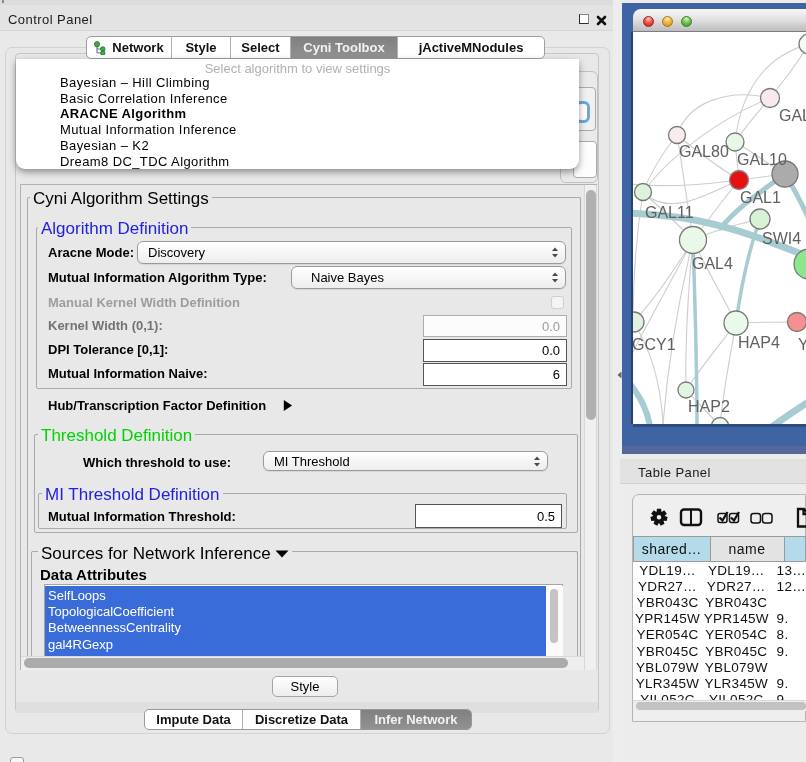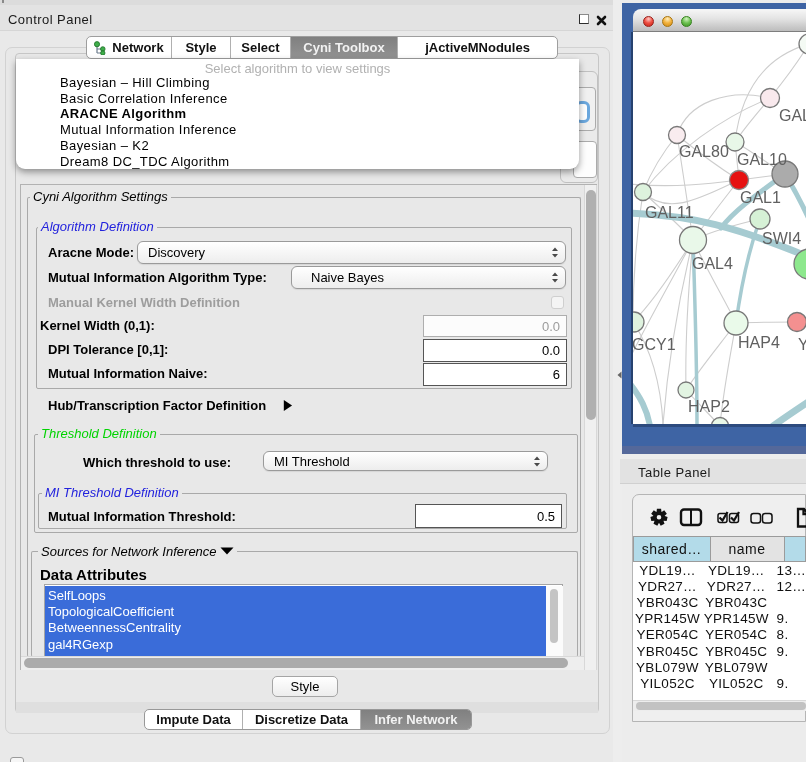--- a/index.html
+++ b/index.html
@@ -12,21 +12,21 @@
   .seg-strip { position:absolute; display:flex; background:#fff; border:1px solid #989898; border-radius:5px; overflow:hidden; }
   .seg { font-size:13px; font-weight:bold; color:#111; display:flex; align-items:center; justify-content:center; border-right:1px solid #b0b0b0; }
   .seg:last-child { border-right:none; }
   .seg.dark { background:linear-gradient(#808080,#929292); color:#f2f2f2; }
   .combo { position:absolute; background:linear-gradient(#ffffff,#ededed); border:1px solid #9a9a9a; border-radius:6px; font-size:13px; color:#000; display:flex; align-items:center; box-shadow:0 1px 1px rgba(0,0,0,0.08); }
   .combo .txt { padding-left:10px; }
   .combo svg { position:absolute; right:6.5px; top:50%; margin-top:-5.5px; }
   .field { position:absolute; background:#fff; border:1px solid #555; font-size:13px; color:#000; text-align:right; padding:0 6px; display:flex; align-items:center; justify-content:flex-end; }
   .field.dis { border:1px solid #aeaeae; background:#fcfcfc; color:#9c9c9c; }
   .gbox { position:absolute; border:1px solid #a9a9a9; border-radius:2px; }
-  .glabel { position:absolute; background:#e8e8e8; padding:0 3px; font-size:13px; white-space:nowrap;font-style:italic; }
+  .glabel { position:absolute; background:#e8e8e8; padding:0 3px; font-size:17px; white-space:nowrap; }
 </style>
 </head>
 <body>
 
 <div class="abs" style="left:0;top:0;width:613px;height:762px;background:#e9e9e9;"></div>
 <div class="abs" style="left:0;top:0;width:613px;height:5px;background:#dcdcdc;"></div>
 <div class="abs" style="left:2px;top:0;width:2px;height:3px;background:#8a8a8a;"></div>
 <div class="abs" style="left:0;top:5px;width:613px;height:26px;background:#e3e3e3;border-bottom:1px solid #d6d6d6;"></div>
 <div class="abs r13" style="left:8px;top:12px;color:#1a1a1a;">Control Panel</div>
 
@@ -63,21 +63,21 @@
     <span class="txt" style="padding-left:19px;">Naive Bayes</span>
   <svg width="8" height="11" viewBox="0 0 8 11">
       <path d="M4 0.5 L7 4 L1 4 Z" fill="#4a4a4a"></path>
       <path d="M4 10.5 L7 7 L1 7 Z" fill="#4a4a4a"></path>
     </svg>
   </div>
 
 <div class="abs b13" style="left:48px;top:295px;color:#9d9d9d;">Manual Kernel Width Definition</div>
 <div class="abs" style="left:551px;top:296px;width:13px;height:13px;border:1px solid #cfcfcf;border-radius:3px;background:#f4f4f4;"></div>
 
-<div class="abs b13" style="left:40px;top:318px;color:#000000;">Kernel Width (0,1):</div>
+<div class="abs b13" style="left:48px;top:318px;color:#737373;">Kernel Width (0,1):</div>
 <div class="field dis" style="left:423px;top:315px;width:144px;height:22px;">0.0</div>
 
 <div class="abs b13" style="left:48px;top:342px;">DPI Tolerance [0,1]:</div>
 <div class="field" style="left:423px;top:339px;width:144px;height:23px;">0.0</div>
 
 <div class="abs b13" style="left:48px;top:366px;">Mutual Information Naive:</div>
 <div class="field" style="left:423px;top:363px;width:144px;height:23px;">6</div>
 
 <div class="abs b13" style="left:48px;top:398px;">Hub/Transcription Factor Definition</div>
 <svg class="abs" style="left:282px;top:399px;" width="11" height="13" viewBox="0 0 12 14">
@@ -134,21 +134,21 @@
 <div class="seg-strip" style="left:86px;top:36px;height:23px;border-color:#9e9e9e;">
   <div class="seg" style="width:85px;"><svg width="12" height="14" viewBox="0 0 12 14" style="margin-right:6px;">
         <path d="M3 4 L3 12 M3 8 L8 8 M3 12 L8 12" stroke="#6b7b8c" stroke-width="1.2" fill="none"></path>
         <circle cx="3" cy="3.2" r="2.6" fill="#3fae4a" stroke="#1e7028" stroke-width="0.8"></circle>
         <circle cx="8.8" cy="8" r="2.3" fill="#3fae4a" stroke="#1e7028" stroke-width="0.8"></circle>
         <circle cx="8.8" cy="12" r="2.2" fill="#3fae4a" stroke="#1e7028" stroke-width="0.8"></circle>
       </svg>Network</div>
   <div class="seg" style="width:59px;">Style</div>
   <div class="seg" style="width:60px;">Select</div>
   <div class="seg dark" style="width:107px;">Cyni Toolbox</div>
-  <div class="seg" style="width:159px;">jActiveMNodules</div>
+  <div class="seg" style="width:146px;">jActiveMNodules</div>
 </div>
 
 <div class="abs" style="left:613px;top:0;width:9px;height:762px;background:#ededed;"></div>
 
 <div class="abs" style="left:622px;top:3px;width:184px;height:443px;background:#3e64a4;"></div>
 <div class="abs" style="left:622px;top:446px;width:184px;height:8px;background:#54689a;"></div>
 
 <div class="abs" style="left:633px;top:9px;width:173px;height:23px;background:linear-gradient(#f7f7f7 0%,#e3e3e3 45%,#cacaca 80%,#bdbdbd 100%);border-bottom:1.5px solid #7e7e7e;border-top-left-radius:8px;"></div>
 <div class="abs" style="left:643px;top:16px;width:11px;height:11px;border-radius:50%;background:radial-gradient(circle at 50% 22%,#ffc9c4 0%,#ed4d41 50%,#c62517 100%);border:0.5px solid #99201a;"></div>
 <div class="abs" style="left:662px;top:16px;width:11px;height:11px;border-radius:50%;background:radial-gradient(circle at 50% 22%,#ffeebe 0%,#f2b13c 50%,#cf8a16 100%);border:0.5px solid #a8750f;"></div>
@@ -293,20 +293,25 @@
           <td style="text-align:center;">YBR045C</td>
           <td style="text-align:center;">YBR045C</td>
           <td style="padding-left:6px;">9.</td>
         </tr>
     <tr style="height:16.2px;">
           <td style="text-align:center;">YBL079W</td>
           <td style="text-align:center;">YBL079W</td>
           <td></td>
         </tr>
     <tr style="height:16.2px;">
+          <td style="text-align:center;">YLR345W</td>
+          <td style="text-align:center;">YLR345W</td>
+          <td style="padding-left:6px;">9.</td>
+        </tr>
+    <tr style="height:16.2px;">
           <td style="text-align:center;">YIL052C</td>
           <td style="text-align:center;">YIL052C</td>
           <td style="padding-left:6px;">9.</td>
         </tr>
   </tbody>
     </table>
 </div>
 
 <div class="abs" style="left:633px;top:700px;width:173px;height:11px;background:#ededed;border-top:1px solid #d8d8d8;"></div>
 <div class="abs" style="left:636px;top:702px;width:170px;height:8px;background:#c2c2c2;border-radius:4px;"></div>

